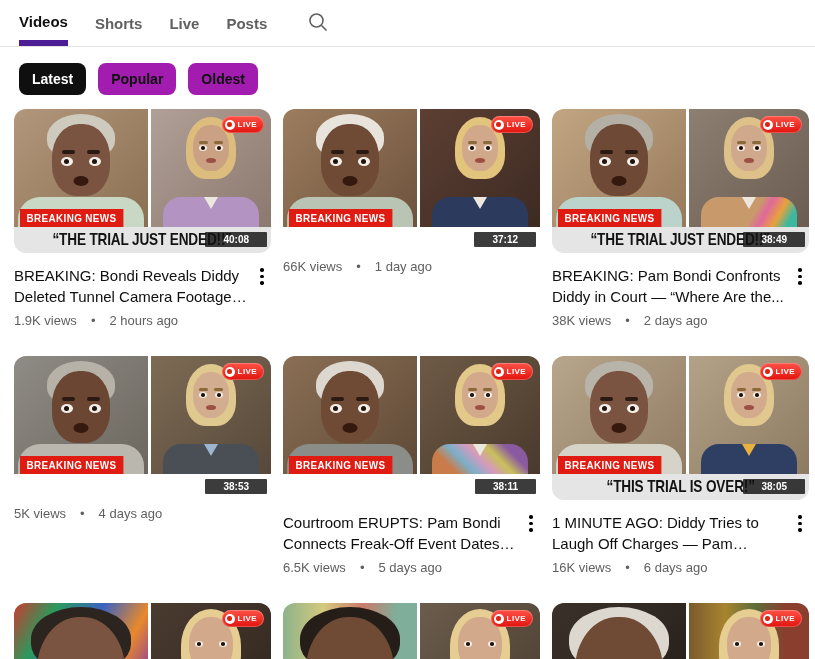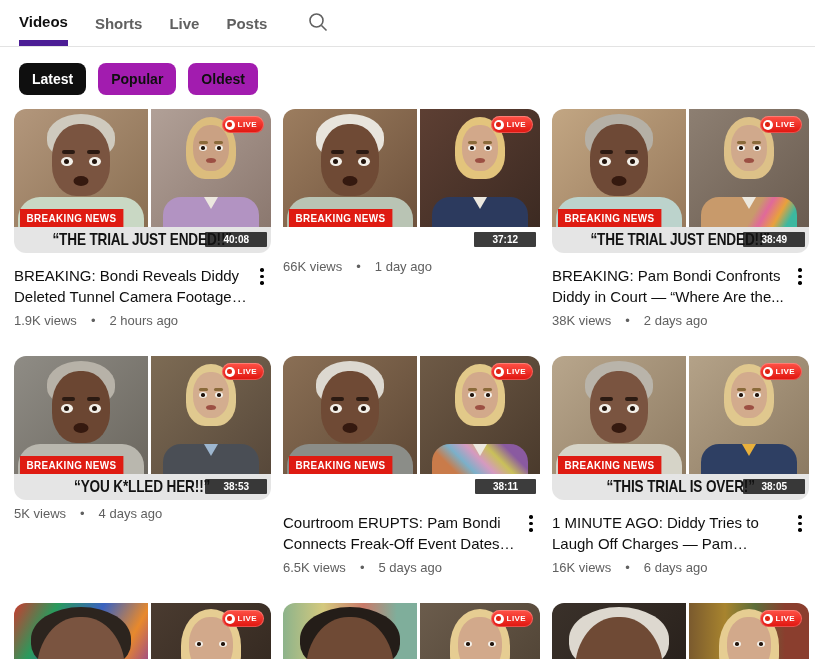--- a/index.html
+++ b/index.html
@@ -309,23 +309,20 @@
                 <span class="brow l"></span>
                 <span class="brow r"></span>
                 <span class="eye l"></span>
                 <span class="eye r"></span>
                 <span class="mouth"></span>
               </span>
             <span class="torso"></span>
           </div>
         </div>
       </div>
-      <div class="cap">
-          <span>“YOU K*LLED HER!!”</span>
-        </div>
       <div class="bn">BREAKING NEWS</div>
       <div class="live">
           <span class="live-ic"></span>
           <span class="t">LIVE</span>
         </div>
       <div class="dur">38:53</div>
     </div>
     <div class="meta">
       <span>5K views</span>
         <span>•</span>

